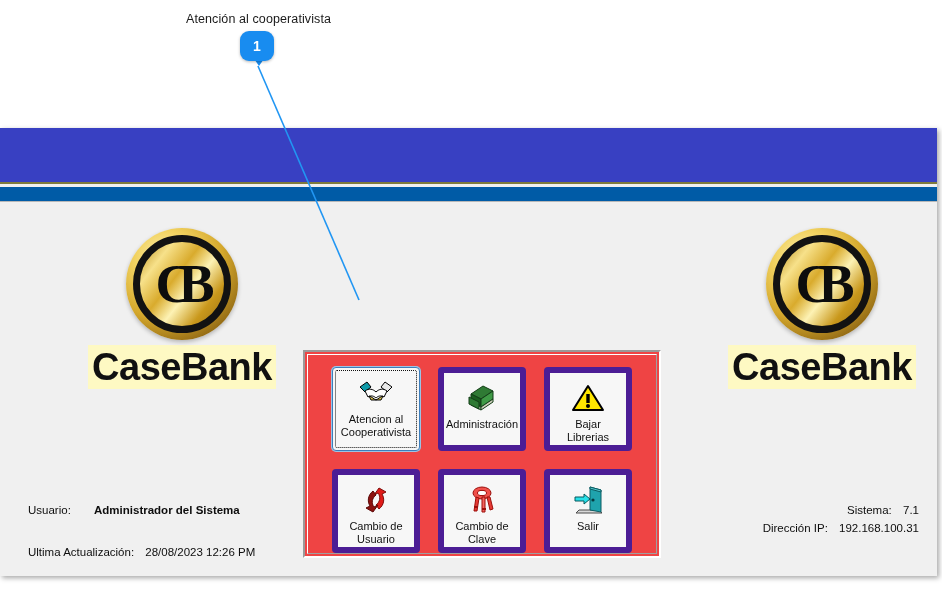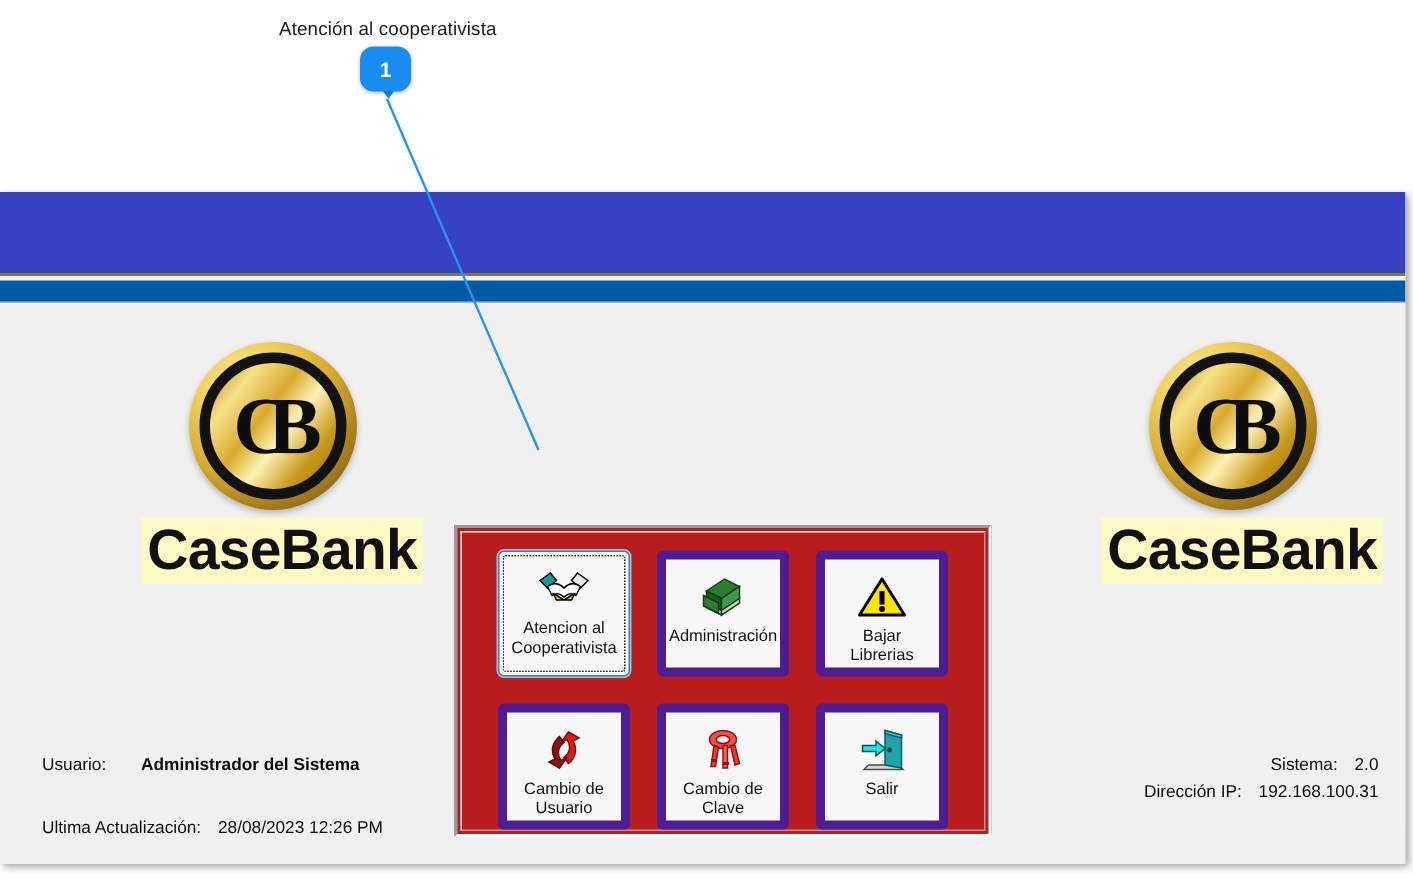--- a/index.html
+++ b/index.html
@@ -115,21 +115,21 @@
   #window-body {
     position: relative;
     height: 350px;
     background: #f0f0f0;
   }
 
   
   .brand-logo {
     position: absolute;
     width: 200px;
-    text-align: right;
+    text-align: center;
   }
   #logo-left  { left: 82px;  top: 26px; }
   #logo-right { left: 722px; top: 26px; }
 
   .coin {
     width: 112px;
     height: 112px;
     margin: 0 auto;
     border-radius: 50%;
     background:
@@ -174,21 +174,21 @@
     line-height: 44px;
   }
 
   
   #menu-panel {
     position: absolute;
     left: 303px;
     top: 148px;
     width: 358px;
     height: 208px;
-    background: #b91c1c;
+    background: #ef4444;
     border-top: 2px solid #9a9a9a;
     border-left: 2px solid #9a9a9a;
     border-right: 2px solid #ffffff;
     border-bottom: 2px solid #ffffff;
     box-sizing: border-box;
   }
   #menu-panel-inner {
     position: absolute;
     left: 2px; top: 2px; right: 2px; bottom: 2px;
     border-top: 1px solid #ffffff;
@@ -389,21 +389,21 @@
       <div class="status-row" id="status-user-row">
         <span class="status-key">Usuario:</span>
         <span class="status-val">Administrador del Sistema</span>
       </div>
       <div class="status-row" id="status-update-row">
         <span class="status-key">Ultima Actualización:</span>
         <span class="status-val-plain">28/08/2023 12:26 PM</span>
       </div>
       <div class="status-row" id="status-version-row">
         <span class="status-key">Sistema:</span>
-        <span class="status-val-plain">2.0</span>
+        <span class="status-val-plain">7.1</span>
       </div>
       <div class="status-row" id="status-ip-row">
         <span class="status-key">Dirección IP:</span>
         <span class="status-val-plain">192.168.100.31</span>
       </div>
     </div>
 
   </div>
 </div>
 

